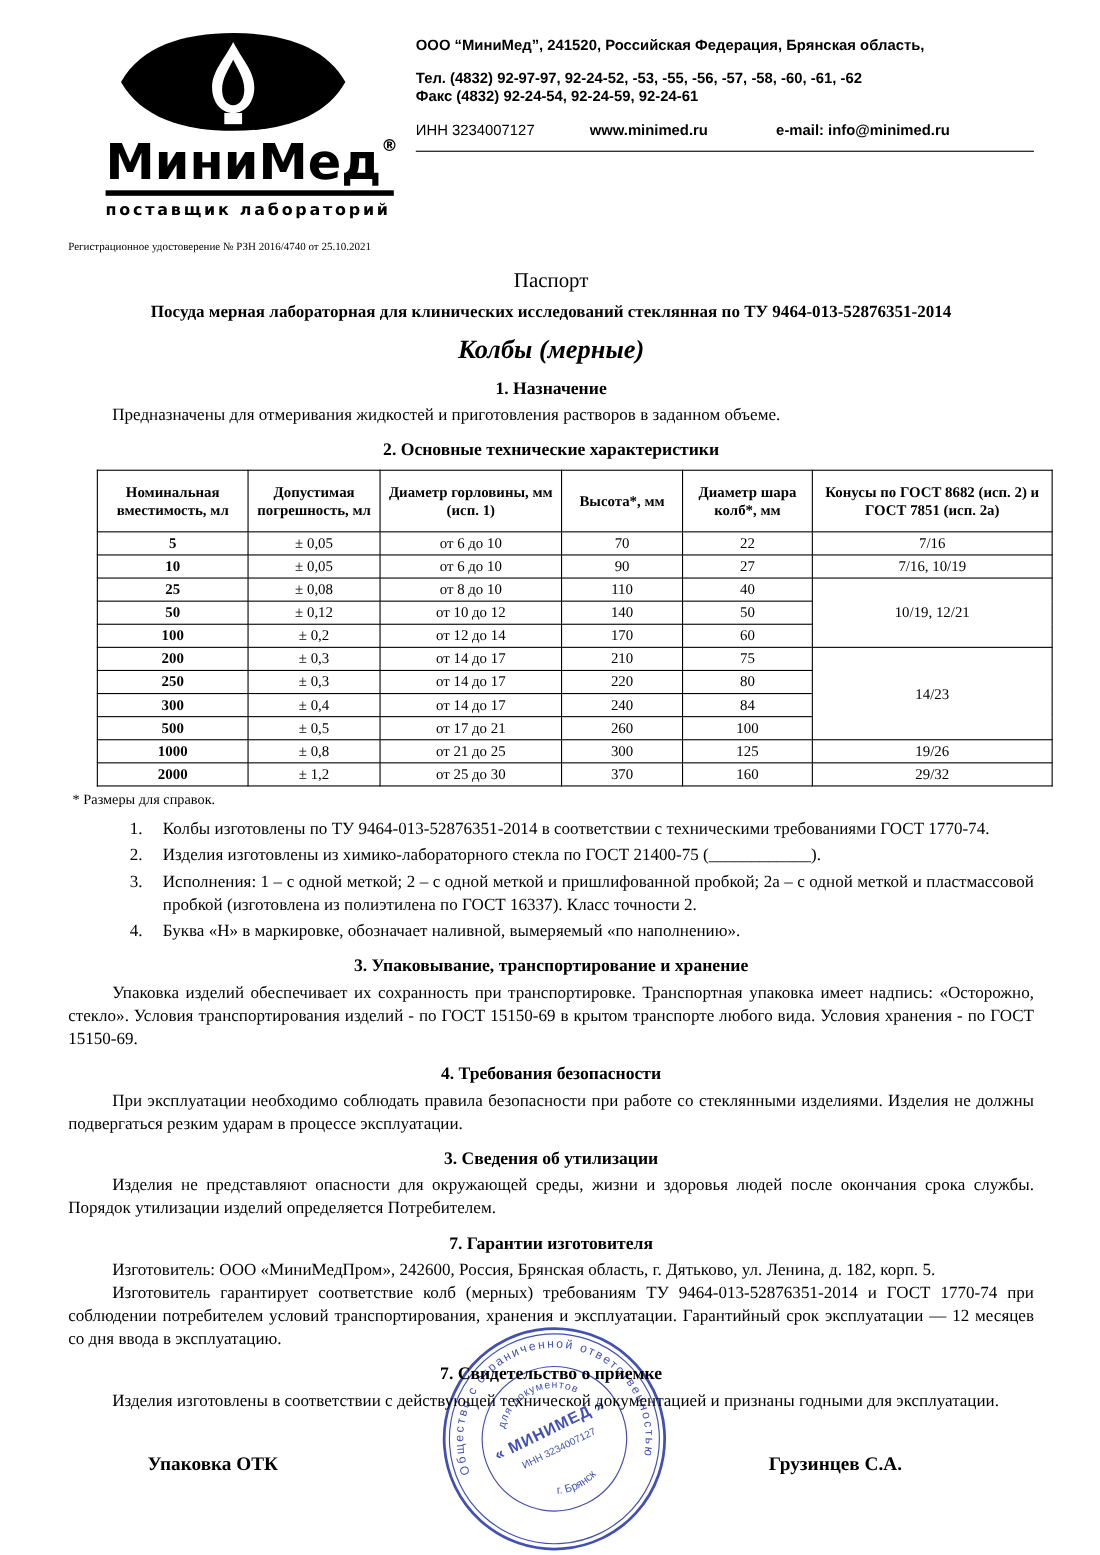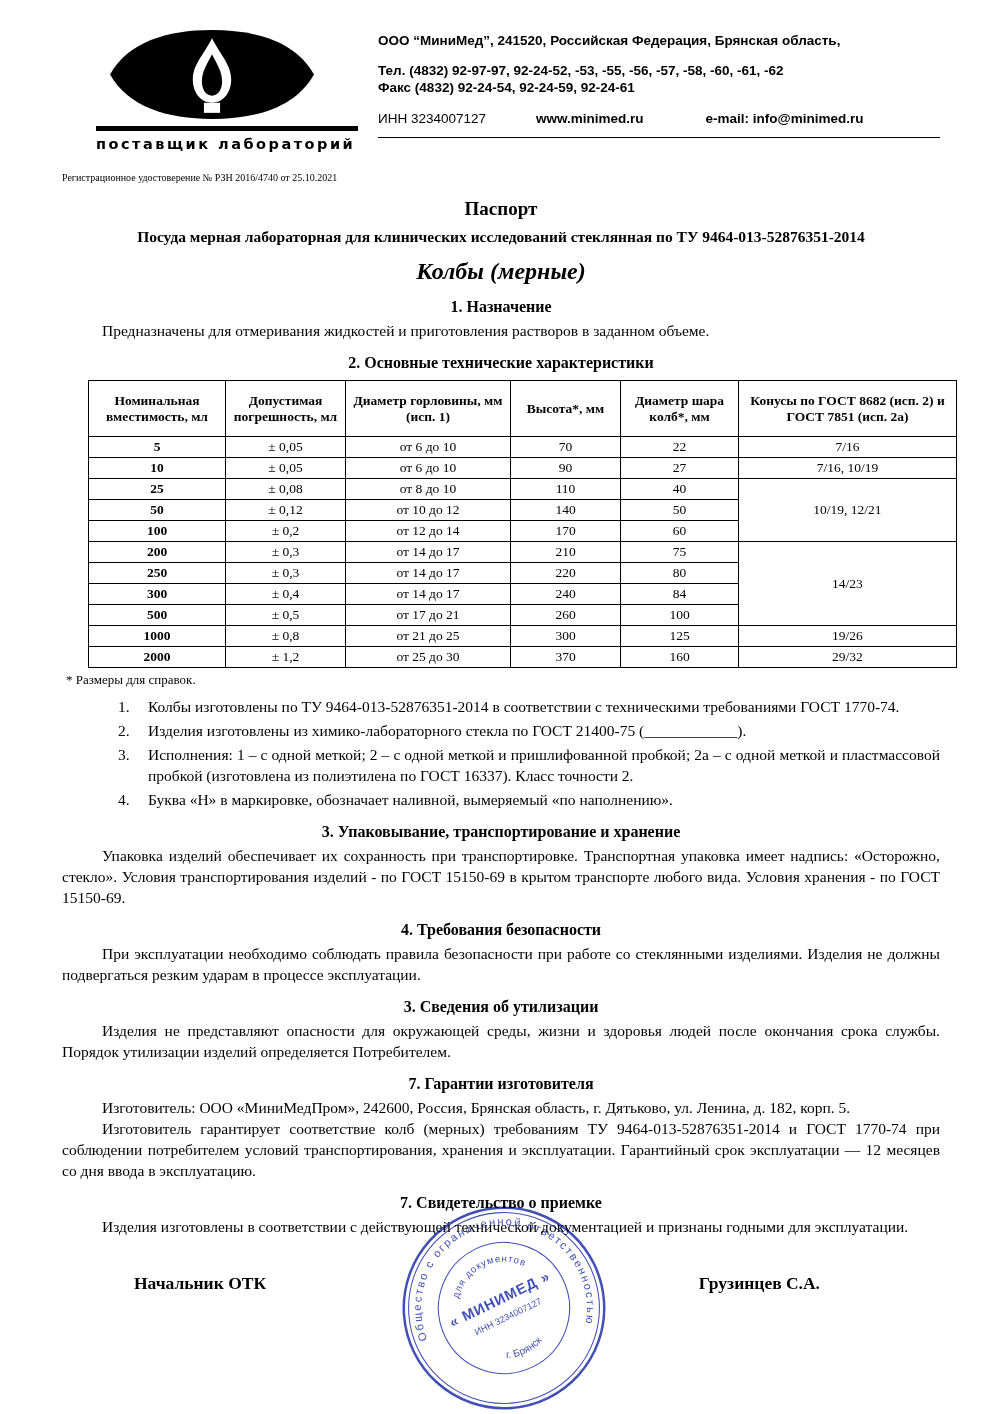--- a/index.html
+++ b/index.html
@@ -35,21 +35,21 @@
   }
   .company-info .gap { margin-top:13px; }
   .contact-row { display:flex; margin-top:14px; align-items:baseline; }
   .contact-row .inn { font-weight:normal; }
   .contact-row .site { margin-left:50px; }
   .contact-row .email { margin-left:62px; }
 
   .registration { text-align:left; padding-right:32px; font-size:10px; margin-top:20px; }
 
   
-  .title { text-align:center; font-weight:bold; font-size:19px; margin-top:15px; }
+  .title { text-align:center; font-weight:normal; font-size:19px; margin-top:15px; }
   .subtitle { text-align:center; font-weight:bold; font-size:15.5px; margin-top:8px; }
   .product { text-align:center; font-weight:bold; font-style:italic; font-size:24px; margin-top:12px; }
 
   h2.sec { text-align:center; font-weight:bold; font-size:16px; margin-top:13px; margin-bottom:4px; }
   p.body { font-size:15.5px; line-height:21px; text-align:justify; text-indent:40px; }
 
   
   table.spec {
     border-collapse:collapse; table-layout:fixed;
     width:868px; margin:8px 0 0 26px;
@@ -94,20 +94,23 @@
 <div class="page">
 
   <header class="header">
     <div class="logo">
       <svg class="logo-blob" viewBox="0 0 210 96" width="212" height="97" aria-hidden="true">
         <path d="M 4 48 C 22 16 60 4 105 4 C 150 4 188 16 206 48 C 188 80 150 92 105 92 C 60 92 22 80 4 48 Z" fill="#000"></path>
         <path d="M105 12 C 97 28 86 38 86 53 C 86 66 94 76 105 76 C 116 76 124 66 124 53 C 124 38 113 28 105 12 Z" fill="#fff"></path>
         <path d="M105 28 C 100 38 95 45 95 55 C 95 63 99 69 105 69 C 111 69 115 63 115 55 C 115 45 110 38 105 28 Z" fill="#000"></path>
         <rect x="97" y="76" width="16" height="10" fill="#fff"></rect>
       </svg>
+      <div class="brand-row">
+        <span class="brand">МиниМед</span><span class="regmark">®</span>
+      </div>
       <div class="brand-rule"></div>
       <div class="tagline">поставщик лабораторий</div>
     </div>
 
     <div class="company-info">
       <p>ООО “МиниМед”, 241520, Российская Федерация, Брянская область,</p>
       <p class="gap">Тел. (4832) 92-97-97, 92-24-52, -53, -55, -56, -57, -58, -60, -61, -62</p>
       <p>Факс (4832) 92-24-54, 92-24-59, 92-24-61</p>
       <div class="contact-row">
         <span class="inn">ИНН 3234007127</span>
@@ -264,21 +267,21 @@
   <p class="body">Изделия не представляют опасности для окружающей среды, жизни и здоровья людей после окончания срока службы. Порядок утилизации изделий определяется Потребителем.</p>
 
   <h2 class="sec">7.  Гарантии изготовителя</h2>
   <p class="s6p">Изготовитель: ООО «МиниМедПром», 242600, Россия, Брянская область, г. Дятьково, ул. Ленина, д. 182, корп. 5.</p>
   <p class="s6p just">Изготовитель гарантирует соответствие колб (мерных) требованиям ТУ 9464-013-52876351-2014 и ГОСТ 1770-74 при соблюдении потребителем условий транспортирования, хранения и эксплуатации. Гарантийный срок эксплуатации — 12 месяцев со дня ввода в эксплуатацию.</p>
 
   <h2 class="sec">7.  Свидетельство о приемке</h2>
   <p class="body">Изделия изготовлены в соответствии с действующей технической документацией и признаны годными для эксплуатации.</p>
 
   <div class="signoff">
-    <span>Начальник ОТК</span>
+    <span>Упаковка ОТК</span>
     <span>Грузинцев С.А.</span>
   </div>
 
   <svg class="stamp" viewBox="0 0 220 220" width="212" height="212" aria-hidden="true">
     <defs>
       <path id="st-outer" d="M 24 110 A 86 86 0 1 1 196 110 A 86 86 0 1 1 24 110"></path>
       <path id="st-inner-top" d="M 62 110 A 48 48 0 1 1 158 110"></path>
       <path id="st-inner-bottom" d="M 58 110 A 52 52 0 0 0 162 110"></path>
     </defs>
     <circle cx="110" cy="110" r="104" stroke-width="2.6"></circle>

